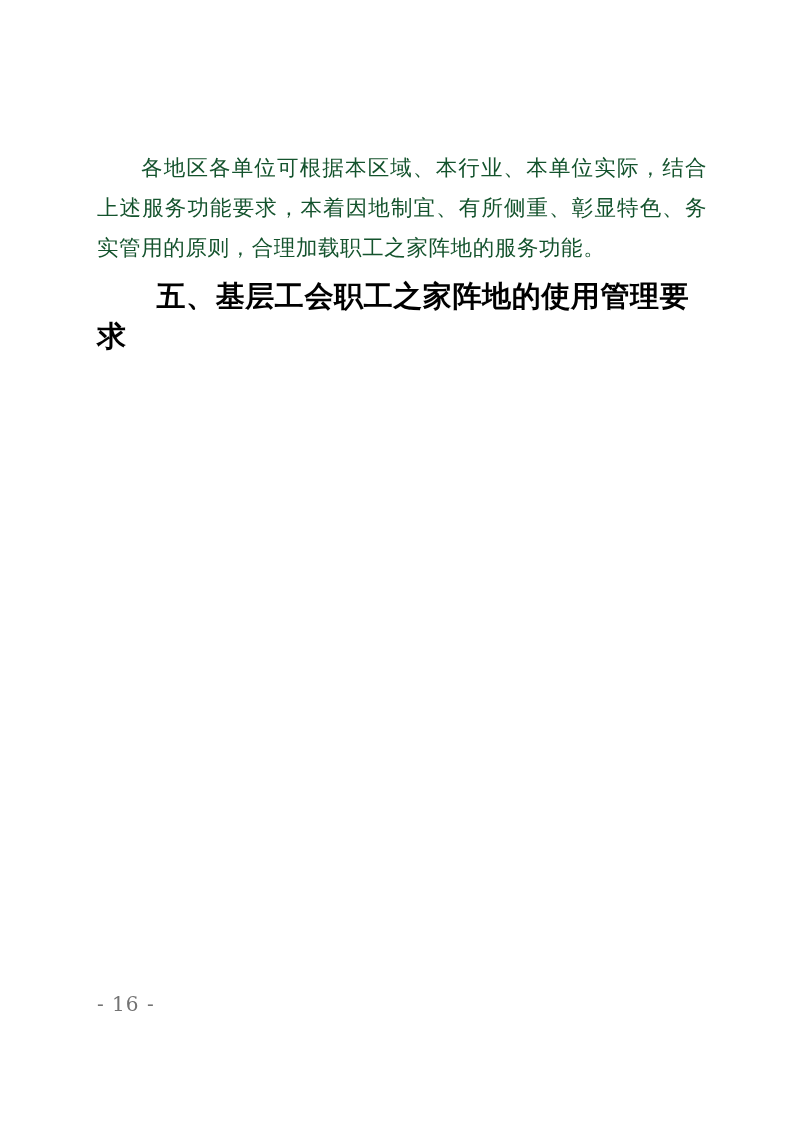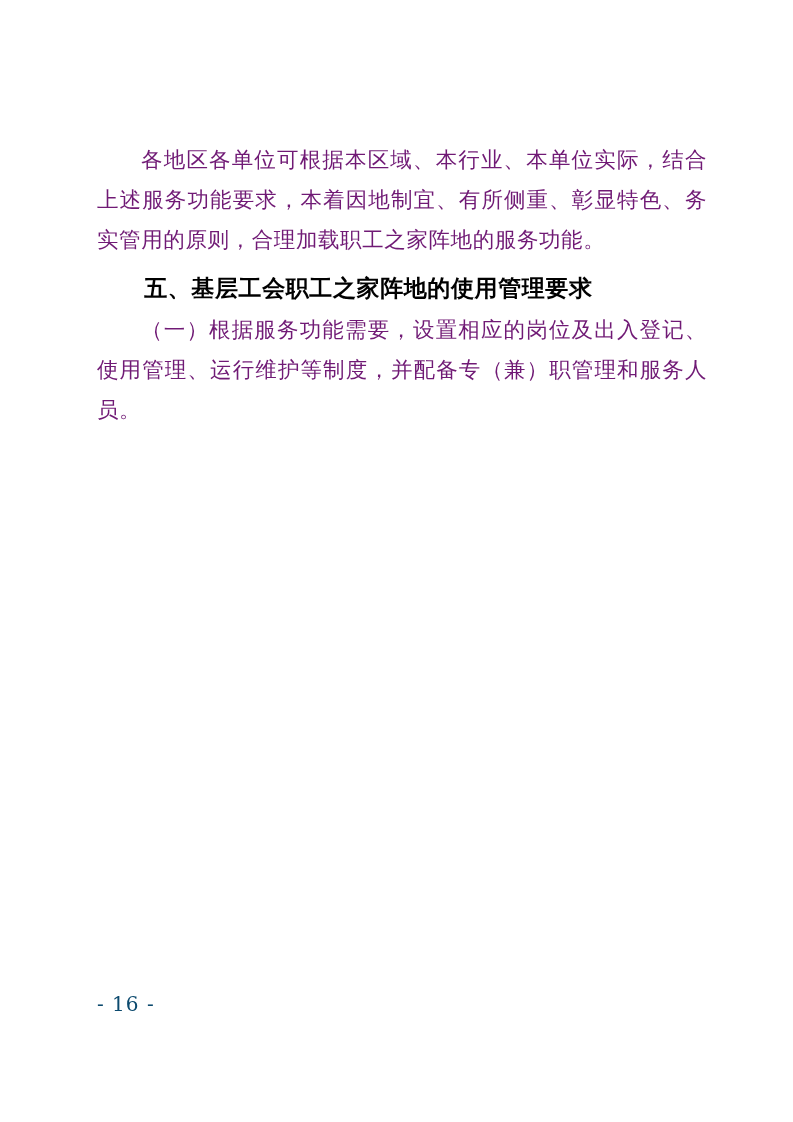--- a/index.html
+++ b/index.html
@@ -31,63 +31,62 @@
     top: 140px;
     width: 610px;
   }
 
   .para {
     font-size: 21.5px;
     line-height: 40px;
     letter-spacing: 0.6px;
     text-align: justify;
     text-justify: inter-ideograph;
-    margin: 0 0 2px 0;
+    margin: 8px 0 2px 0;
     text-indent: 2.05em;
-    color: #701a75;
+    color: #14532d;
   }
 
   .heading {
-    font-size: 23px;
+    font-size: 29px;
     line-height: 40px;
     letter-spacing: 0.6px;
     font-weight: bold;
     margin: 2px 0 2px 0;
     text-indent: 2.05em;
     color: #000000;
   }
 
   .spacer-sm {
     height: 4px;
   }
 
   .page-number {
     position: absolute;
     left: 97px;
     top: 992px;
     font-size: 20px;
     letter-spacing: 1px;
-    color: #0c4a6e;
+    color: #737373;
     font-family: "DejaVu Serif", "Liberation Serif", serif;
   }
 </style>
 </head>
 <body>
 
 <div class="page">
 
   <div class="content">
 
     <p class="para">各地区各单位可根据本区域、本行业、本单位实际，结合上述服务功能要求，本着因地制宜、有所侧重、彰显特色、务实管用的原则，合理加载职工之家阵地的服务功能。</p>
 
     <div class="spacer-sm"></div>
 
     <h2 class="heading">五、基层工会职工之家阵地的使用管理要求</h2>
 
-    <p class="para">（一）根据服务功能需要，设置相应的岗位及出入登记、使用管理、运行维护等制度，并配备专（兼）职管理和服务人员。</p>
 
     <div class="spacer-sm"></div>
 
 
   </div>
 
   <div class="page-number">- 16 -</div>
 
 </div>
 

